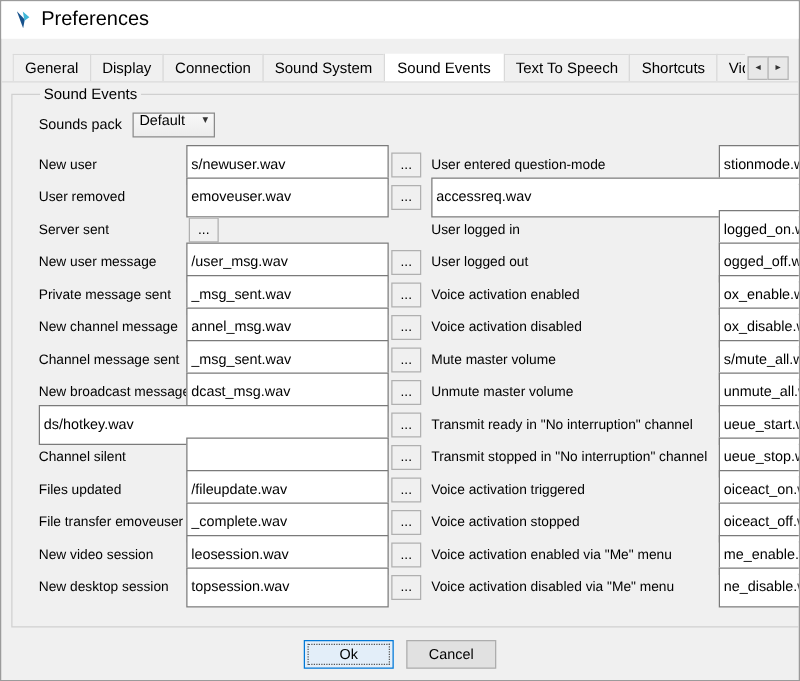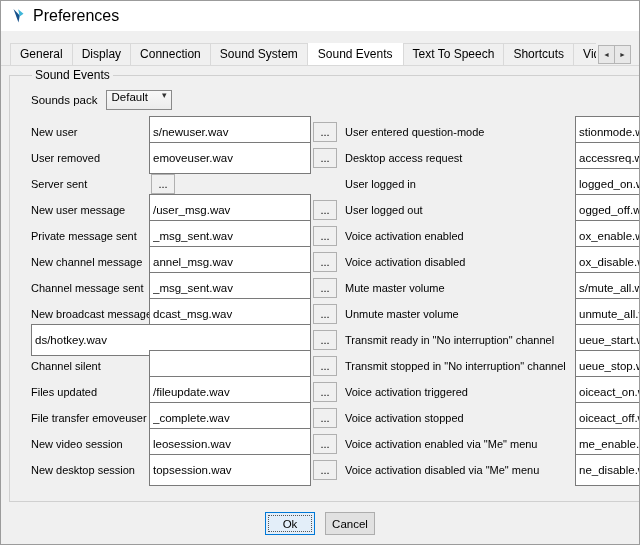--- a/index.html
+++ b/index.html
@@ -76,21 +76,21 @@
     font-family:inherit;font-size:11.5px;padding:0 3px;margin:0;
   }
   .browse{
     flex:0 0 24px;width:24px;height:20px;margin-left:2px;padding:0;
     background:#f0f0f0;border:1px solid #b0b0b0;
     font-family:inherit;font-size:11px;line-height:16px;color:#000;
   }
   
   .btnrow{display:flex;justify-content:center;gap:10px;margin-top:10px;}
   .btn{
-    width:50px;height:23px;box-sizing:border-box;
+    width:72px;height:23px;box-sizing:border-box;
     background:#e1e1e1;border:1px solid #adadad;
     font-family:inherit;font-size:11.5px;padding:0;
   }
   .btn.default{
     border:1px solid #0078d7;background:#e3eef9;
     outline:1px dotted #555;outline-offset:-4px;
   }
 </style>
 </head>
 <body>
@@ -246,21 +246,20 @@
         </div>
       <div class="col right">
 
           <div class="row">
             <span class="lbl">User entered question-mode</span>
             <input type="text" class="txt" value="stionmode.wav" style="">
 
           </div>
 
           <div class="row">
-            <span class="lbl">Desktop access request</span>
             <input type="text" class="txt" value="accessreq.wav" style="">
 
           </div>
 
           <div class="row">
             <span class="lbl">User logged in</span>
             <input type="text" class="txt" value="logged_on.wav" style="">
 
           </div>
 

